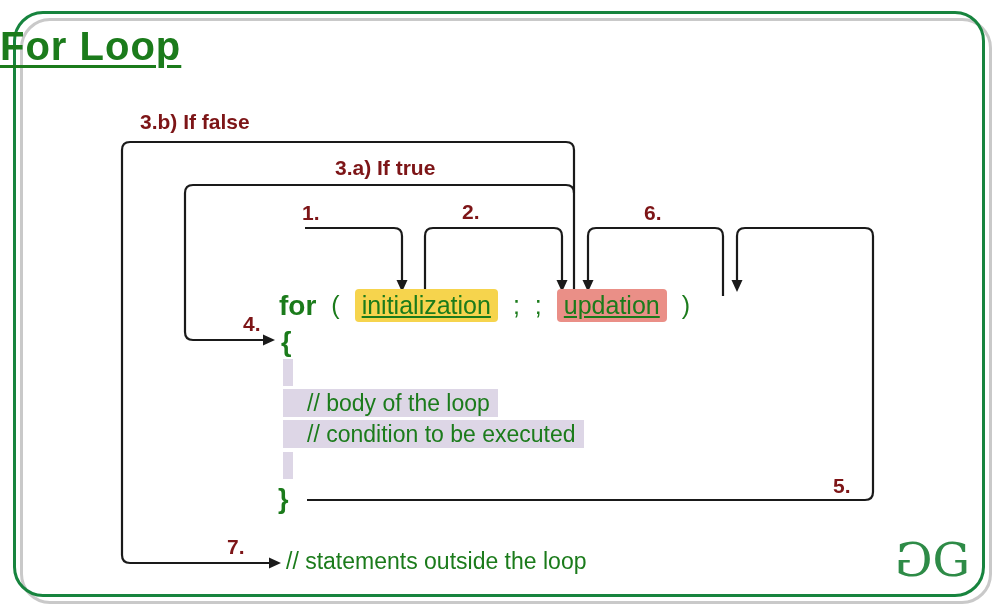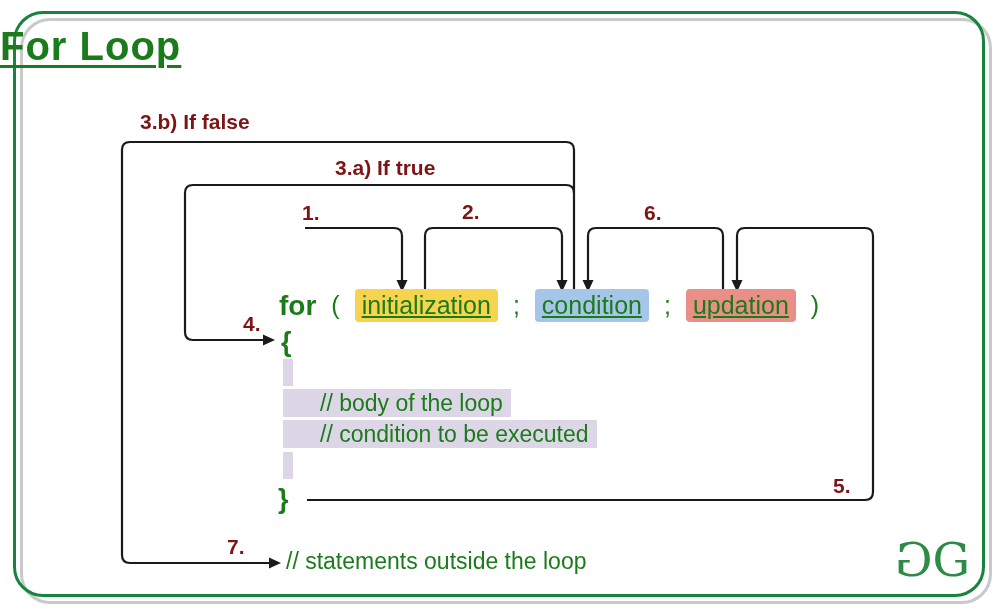--- a/index.html
+++ b/index.html
@@ -42,21 +42,21 @@
     font-size:27px;font-weight:bold;line-height:1;
   }
   .strip{
     position:absolute;width:10px;height:27px;
     background:var(--body-bg,#DDD6E6);
   }
   .comment{
     position:absolute;color:var(--text-green,#1B7B1B);font-size:23px;
     line-height:28px;white-space:nowrap;
   }
-  .comment.boxed{background:var(--body-bg,#DDD6E6);padding:0 8px 0 37px;}
+  .comment.boxed{background:var(--body-bg,#DDD6E6);padding:0 8px 0 24px;}
   .logo{
     position:absolute;left:898px;top:536px;
     font-family:"DejaVu Serif",serif;font-size:47px;line-height:1;
     color:var(--logo-green,#2E8B47);letter-spacing:-3px;
   }
   .logo .flip{display:inline-block;transform:scaleX(-1);}
 </style>
 </head>
 <body>
 
@@ -95,21 +95,20 @@
   <div class="flow-label" style="left:644px;top:202px">6.</div>
   <div class="flow-label" style="left:243px;top:313px">4.</div>
   <div class="flow-label" style="left:833px;top:475px">5.</div>
   <div class="flow-label" style="left:227px;top:536px">7.</div>
 
   <div class="for-line">
     <span class="kw">for</span>
     <span>(</span>
     <span class="hl hl-init">initialization</span>
     <span>;</span>
-    <span class="hl hl-cond">condition</span>
     <span>;</span>
     <span class="hl hl-upd">updation</span>
     <span>)</span>
   </div>
 
   <div class="brace" style="left:281px;top:329px">{</div>
   <div class="strip" style="left:283px;top:359px"></div>
   <div class="comment boxed" style="left:283px;top:389px">// body of the loop</div>
   <div class="comment boxed" style="left:283px;top:420px">// condition to be executed</div>
   <div class="strip" style="left:283px;top:452px"></div>

